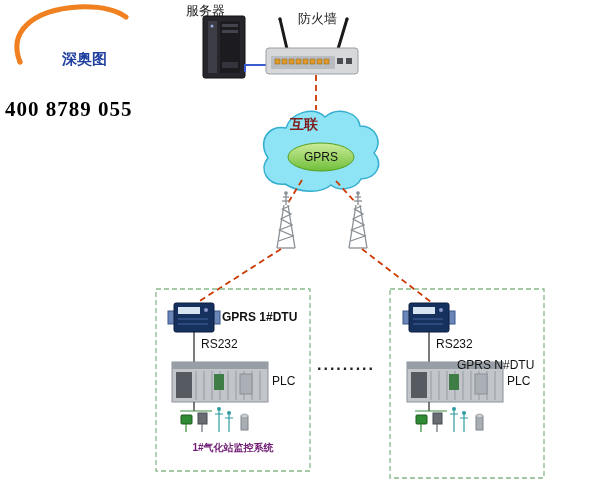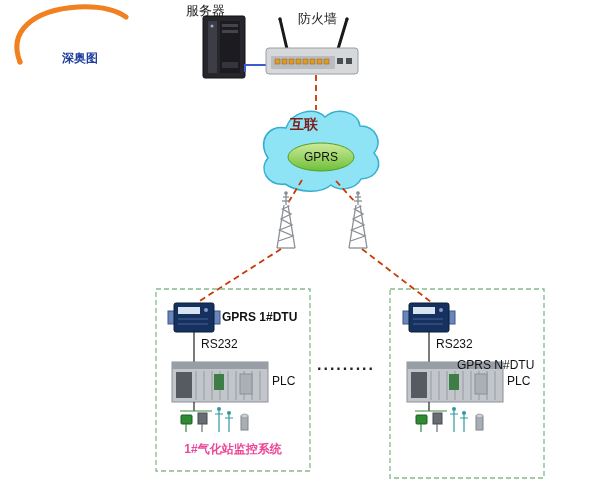--- a/index.html
+++ b/index.html
@@ -4,32 +4,32 @@
 <style>
   * { margin:0; padding:0; box-sizing:border-box; }
   html,body { background:#ffffff; }
   body { font-family:"Liberation Sans", sans-serif; }
   .canvas { position:relative; width:600px; height:480px; background:#fff; overflow:hidden; }
   .abs { position:absolute; }
   svg.layer { position:absolute; left:0; top:0; }
 
   .brand-text { position:absolute; left:10px; top:20px; font-size:26px; font-weight:800;
                 letter-spacing:1px; color:#e02810; }
-  .brand-cn   { position:absolute; left:62px; top:50px; font-size:12px; font-weight:bold; color:#1f3f9f; }
+  .brand-cn   { position:absolute; left:62px; top:50px; font-size:15px; font-weight:bold; color:#1f3f9f; }
   .phone      { position:absolute; left:5px; top:97px; font-size:21px; font-weight:bold;
                 color:#000; font-family:"Liberation Serif", serif; letter-spacing:1px; }
 
   .lbl { position:absolute; font-size:13px; color:#1a1a1a; }
   .sm  { position:absolute; font-size:12px; color:#111; }
 
   .cloud-label { position:absolute; left:290px; top:116px; font-size:14px; font-weight:bold; color:#7f1d1d; }
   .gprs-label  { position:absolute; left:298px; top:150px; width:46px; text-align:center;
                  font-size:12px; font-weight:normal; color:#111; }
 
-  .caption { position:absolute; font-size:12px; font-weight:bold; color:#ec4899;
+  .caption { position:absolute; font-size:10px; font-weight:bold; color:#701a75;
              text-align:center; line-height:1.5; }
   .caption-1 { left:168px; top:440px; width:130px; white-space:nowrap; }
   .caption-2 { left:414px; top:440px; width:106px; }
 
   .dots { position:absolute; left:317px; top:356px; font-size:16px; font-weight:bold;
           color:#222; letter-spacing:2px; }
 </style>
 </head>
 <body>
 
@@ -188,20 +188,21 @@
       <ellipse cx="479.5" cy="416" rx="3.5" ry="2" fill="#c9ced3" stroke="#7e858c" stroke-width="0.6"></ellipse>
     </g>
   </svg>
 
   <div class="abs" style="left:0;top:0;width:180px;height:130px;">
     <svg class="layer" width="160" height="70" style="left:4px;top:2px;">
       <path d="M16 60 C4 30 28 8 74 5 C96 4 112 8 122 15" fill="none" stroke="#f08020" stroke-width="5" stroke-linecap="round"></path>
       <circle cx="16" cy="60" r="2.5" fill="#f08020"></circle>
     </svg>
     <div class="brand-cn">深奥图</div>
+    <div class="phone">400 8789 055</div>
   </div>
 
   <div class="lbl" style="left:186px;top:2px;">服务器</div>
   <div class="lbl" style="left:298px;top:10px;">防火墙</div>
 
   <div class="cloud-label">互联</div>
   <div class="gprs-label">GPRS</div>
 
   <div class="sm" style="left:222px;top:310px;font-weight:bold;">GPRS 1#DTU</div>
   <div class="sm" style="left:201px;top:337px;">RS232</div>

